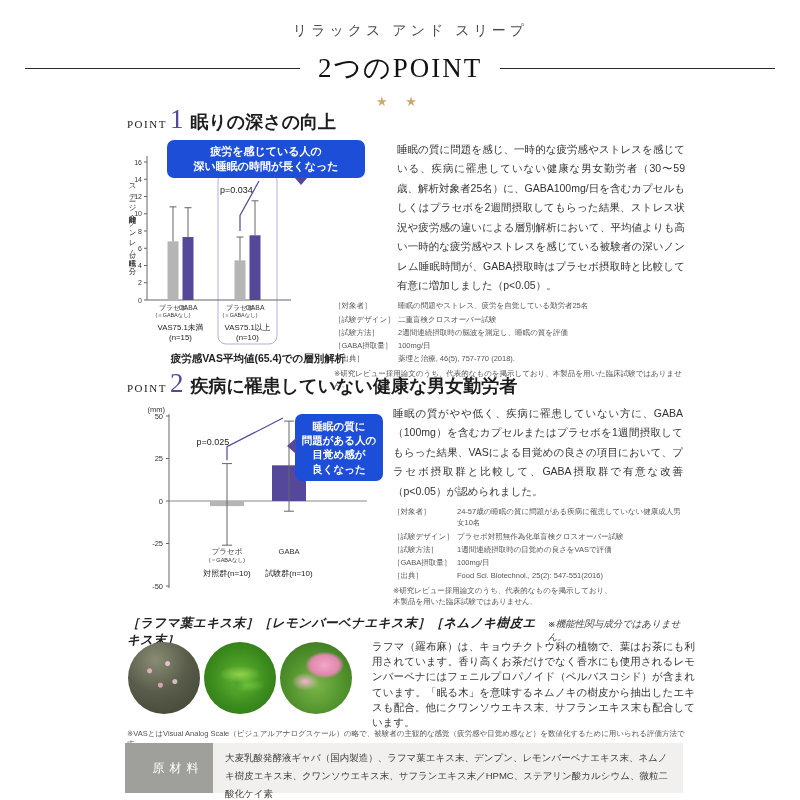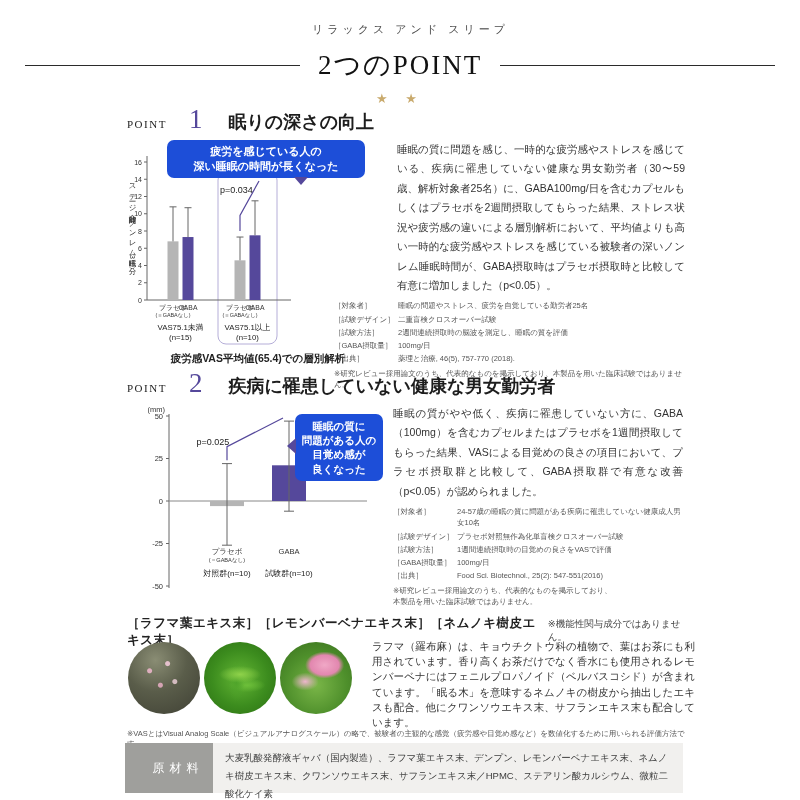--- a/index.html
+++ b/index.html
@@ -1,32 +1,32 @@
 <!DOCTYPE html>
 <html><head>
 <meta charset="utf-8">
 <style>
   * { margin:0; padding:0; box-sizing:border-box; }
   body { background:#fff; font-family:"Liberation Sans","DejaVu Sans",sans-serif; color:#333; }
   .page { position:relative; width:800px; height:800px; background:#fff; overflow:hidden; }
 
   
   .hdr { position:absolute; top:22px; left:0; width:800px; text-align:center; }
-  .hdr-sub { font-size:11px; letter-spacing:4px; color:#4a4a4a;padding-left:21px; }
+  .hdr-sub { font-size:14px; letter-spacing:4px; color:#4a4a4a;padding-left:21px; }
   .hdr-titlerow { display:flex; align-items:center; margin-top:10px; padding:0 25px; }
   .hdr-line { flex:1; height:1px; background:#2b2b2b; }
   .hdr-title { font-family:"Liberation Serif","DejaVu Serif",serif; font-size:27px; color:#111;
                letter-spacing:2px; padding:0 18px; white-space:nowrap; }
   .hdr-stars { margin-top:8px; font-size:13px; letter-spacing:7px; color:#c9aa6d; }
 
   
   .point { position:absolute; left:127px; width:556px; }
   #point1 { top:106px; }
   #point2 { top:370px; }
-  .point-head { display:flex; align-items:baseline; gap:22px; }
+  .point-head { display:flex; align-items:baseline; gap:3px; }
   .point-word { font-family:"Liberation Serif","DejaVu Serif",serif; font-size:11px; letter-spacing:1.5px; color:#222; }
   .point-num  { font-family:"Liberation Serif","DejaVu Serif",serif; font-size:27px; color:#55489b; line-height:1; }
   .point-title{ font-family:"Liberation Serif","DejaVu Serif",serif; font-size:18px; color:#1d1d1d; font-weight:600; margin-left:4px; }
   .point-body { position:relative; margin-top:6px; }
   #point1 .point-body { height:234px; }
   #point2 .point-body { height:214px; }
 
   .chart-col { position:absolute; left:0; top:0; width:270px; }
   svg text { font-family:"Liberation Sans","DejaVu Sans",sans-serif; }
   #chart1-svg { position:absolute; left:0; top:8px; }
@@ -49,21 +49,21 @@
   #point1 .text-col { left:207px; width:349px; }
   #point2 .text-col { left:266px; width:290px; }
   .body-text { font-size:10.5px; line-height:1.85; text-align:justify; color:#333; }
   #point1 .body-text { margin-left:63px; width:288px; }
   .details { margin-top:5px; display:grid; grid-template-columns:64px 1fr; row-gap:2px; column-gap:0;
              font-size:7.5px; line-height:1.5; color:#555; }
   .detail-note { margin-top:3px; font-size:7.5px; line-height:1.5; color:#555; }
 
   
   #ingredients { position:absolute; top:615px; left:127px; width:556px; }
-  .ing-head { display:flex; align-items:baseline; }
+  .ing-head { display:flex; align-items:baseline;font-style:italic; }
   .ing-title { font-size:12.5px; font-weight:bold; color:#222; letter-spacing:0.5px; }
   .ing-note  { font-size:9.5px; color:#444; margin-left:10px; }
   .ing-circles { position:absolute; left:1px; top:27px; display:flex; gap:4px; }
   .circle { width:72px; height:72px; border-radius:50%; }
   .circle-rafuma {
     background:
       radial-gradient(circle at 30% 40%, rgba(233,180,200,.9) 2px, transparent 3px),
       radial-gradient(circle at 55% 30%, rgba(240,200,215,.9) 2px, transparent 3px),
       radial-gradient(circle at 45% 60%, rgba(225,170,190,.9) 2px, transparent 3px),
       radial-gradient(circle at 65% 55%, rgba(240,210,220,.8) 2px, transparent 3px),

